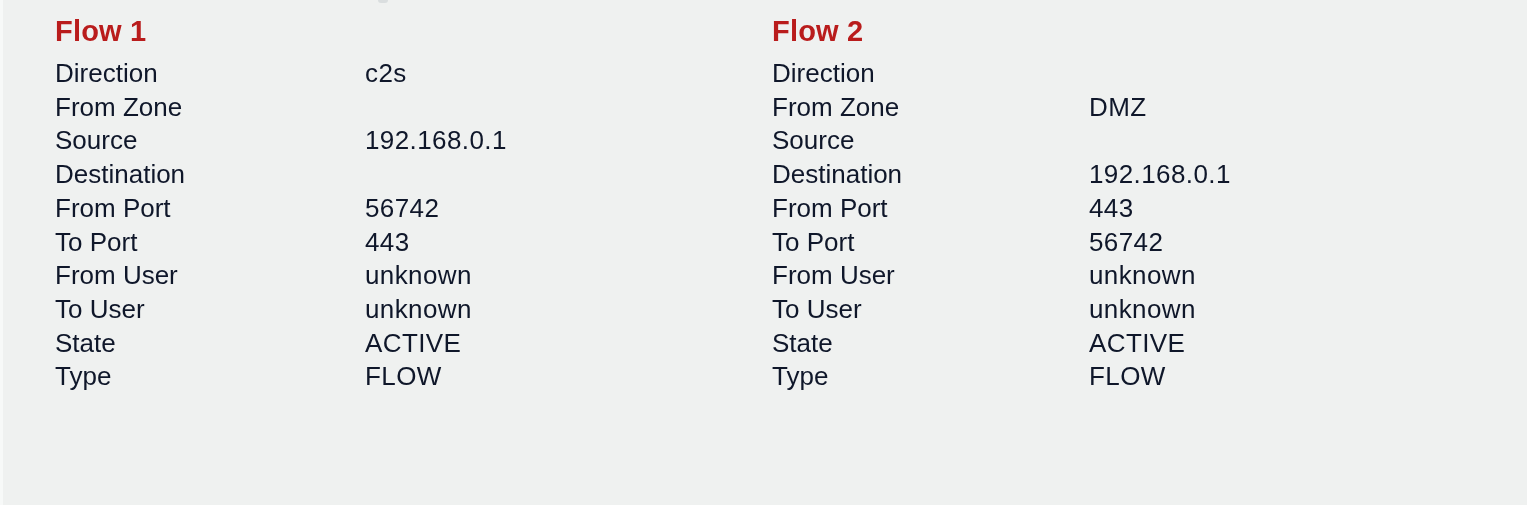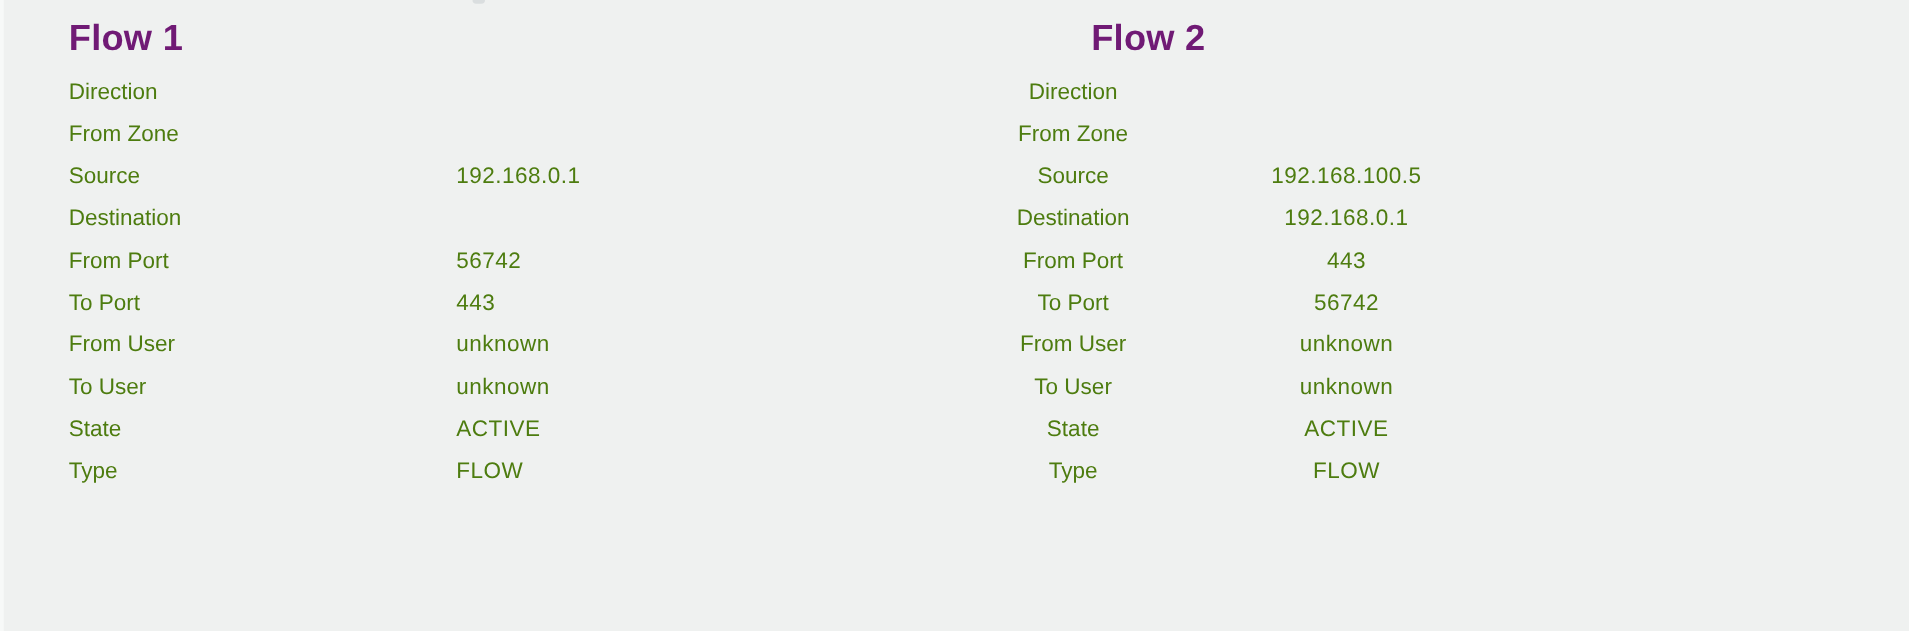--- a/index.html
+++ b/index.html
@@ -26,34 +26,34 @@
     width: 10px; height: 3px;
     background: #d6dadc;
     border-radius: 0 0 3px 3px;
     opacity: 0.85;
   }
   .flow {
     position: absolute;
     top: 16px;
   }
   .flow-1 { left: 55px; }
-  .flow-2 { left: 700px; text-align: center; }
+  .flow-2 { left: 772px; }
   .flow-title {
     margin: 0 0 11px 0;
     font-size: 29px;
     line-height: 30px;
     font-weight: bold;
-    color: #701a75;
+    color: #b91c1c;
     letter-spacing: 0.2px;
   }
   .field-row {
     display: grid;
     line-height: 33.7px;
-    font-size: 18px;
-    color: #4d7c0f;
+    font-size: 26px;
+    color: #0f172a;
   }
   .flow-1 .field-row { grid-template-columns: 310px auto; }
   .flow-2 .field-row { grid-template-columns: 317px auto; }
   .field-label {
     white-space: nowrap;
   }
   .field-value {
     white-space: nowrap;
     letter-spacing: 0.4px;
   }
@@ -62,20 +62,21 @@
 <body>
 
 <div class="left-edge"></div>
 <div class="top-notch"></div>
 
 <section class="flow flow-1">
   <h2 class="flow-title">Flow 1</h2>
   <div class="field-rows">
     <div class="field-row">
       <span class="field-label">Direction</span>
+      <span class="field-value">c2s</span>
     </div>
     <div class="field-row">
       <span class="field-label">From Zone</span>
     </div>
     <div class="field-row">
       <span class="field-label">Source</span>
       <span class="field-value">192.168.0.1</span>
     </div>
     <div class="field-row">
       <span class="field-label">Destination</span>
@@ -108,24 +109,24 @@
 </section>
 
 <section class="flow flow-2">
   <h2 class="flow-title">Flow 2</h2>
   <div class="field-rows">
     <div class="field-row">
       <span class="field-label">Direction</span>
     </div>
     <div class="field-row">
       <span class="field-label">From Zone</span>
+      <span class="field-value">DMZ</span>
     </div>
     <div class="field-row">
       <span class="field-label">Source</span>
-      <span class="field-value">192.168.100.5</span>
     </div>
     <div class="field-row">
       <span class="field-label">Destination</span>
       <span class="field-value">192.168.0.1</span>
     </div>
     <div class="field-row">
       <span class="field-label">From Port</span>
       <span class="field-value">443</span>
     </div>
     <div class="field-row">

